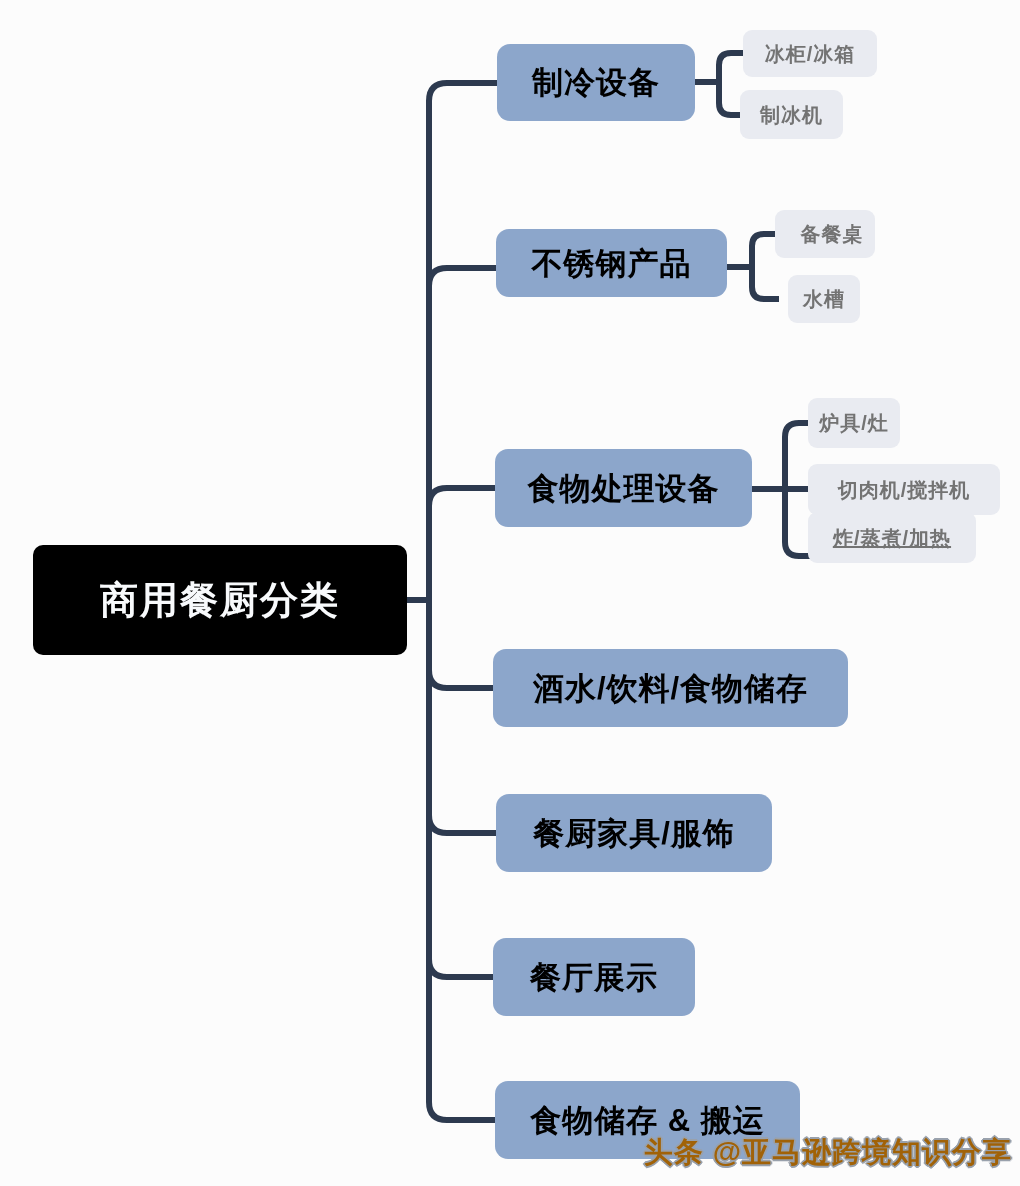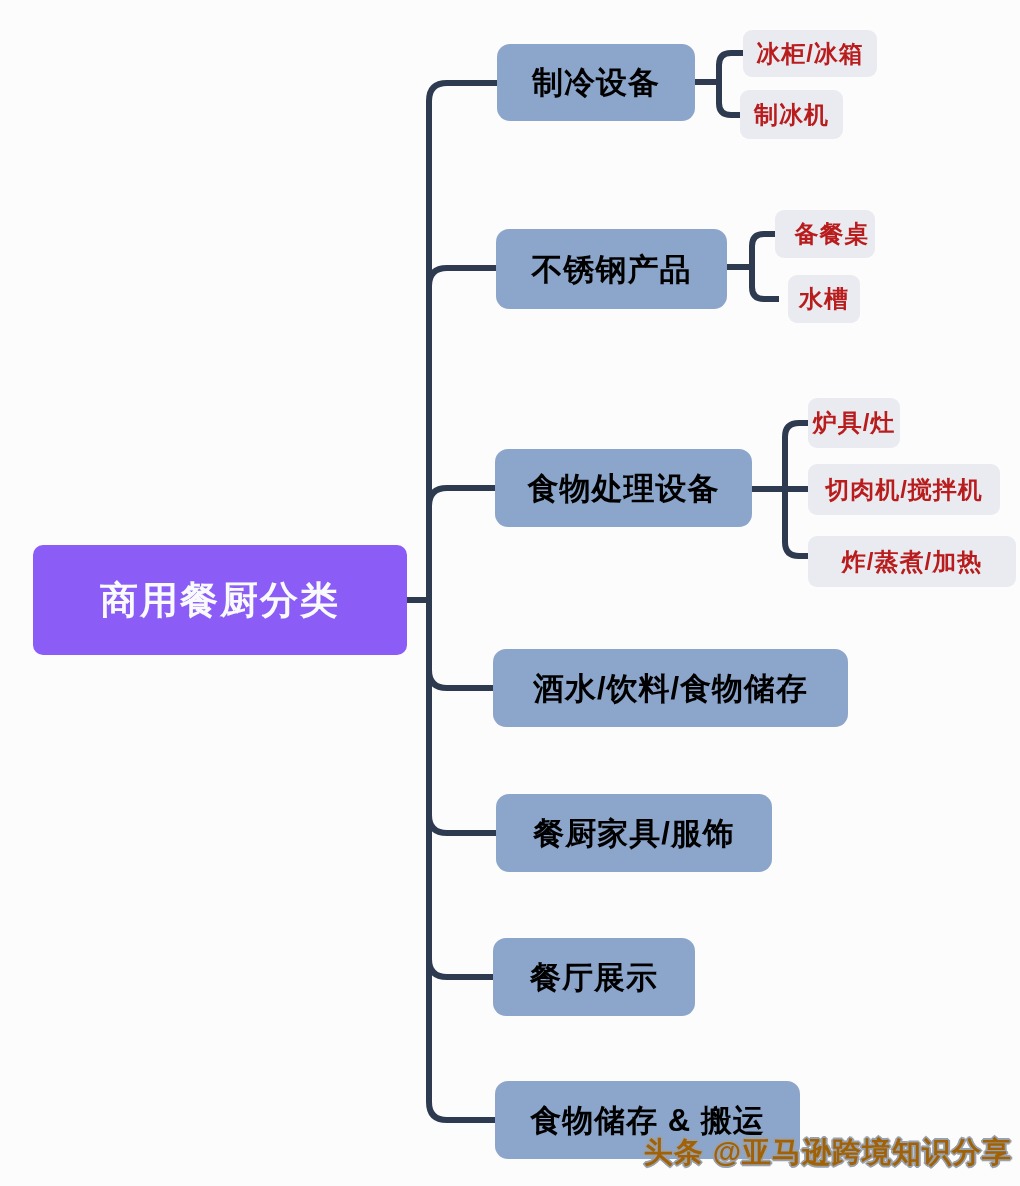--- a/index.html
+++ b/index.html
@@ -26,37 +26,37 @@
     position: absolute;
     display: flex;
     align-items: center;
     justify-content: center;
     font-weight: bold;
     box-sizing: border-box;
     white-space: nowrap;
     line-height: 1;
   }
   .root {
-    background: #8b5cf6;
+    background: #000000;
     color: #f8fafc;
     font-size: 38px;
     border-radius: 10px;
     letter-spacing: 2px;
   }
   .branch {
     background: #8ca6cb;
     color: #000000;
     font-size: 31px;
     border-radius: 13px;
     letter-spacing: 1px;
   }
   .child {
     background: #e9ebf1;
-    color: #b91c1c;
-    font-size: 24px;
+    color: #737373;
+    font-size: 20px;
     border-radius: 9px;
     letter-spacing: 1px;
   }
   .watermark {
     position: absolute;
     top: 1133px;
     right: 8px;
     font-size: 29px;
     font-weight: bold;
     letter-spacing: 1px;
@@ -94,32 +94,32 @@
       <path d="M 779 234 H 764 Q 752 234 752 246 V 287 Q 752 299 764 299 H 779"></path>
 
       <path d="M 749 489 H 812"></path>
       <path d="M 812 423 H 799 Q 785 423 785 437 V 542 Q 785 556 799 556 H 812"></path>
     </g>
   </svg>
 
   <div class="node root" style="left:33px; top:545px; width:374px; height:110px;">商用餐厨分类</div>
 
   <div class="node branch" style="left:497px; top:44px; width:198px; height:77px;">制冷设备</div>
-  <div class="node branch" style="left:496px; top:229px; width:231px; height:80px;">不锈钢产品</div>
+  <div class="node branch" style="left:496px; top:229px; width:231px; height:68px;">不锈钢产品</div>
   <div class="node branch" style="left:495px; top:449px; width:257px; height:78px;">食物处理设备</div>
   <div class="node branch" style="left:493px; top:649px; width:355px; height:78px;">酒水/饮料/食物储存</div>
   <div class="node branch" style="left:496px; top:794px; width:276px; height:78px;text-align:center;">餐厨家具/服饰</div>
   <div class="node branch" style="left:493px; top:938px; width:202px; height:78px;">餐厅展示</div>
   <div class="node branch" style="left:495px; top:1081px; width:305px; height:78px;">食物储存 &amp; 搬运</div>
 
   <div class="node child" style="left:743px; top:30px; width:134px; height:47px;">冰柜/冰箱</div>
   <div class="node child" style="left:740px; top:90px; width:103px; height:49px;">制冰机</div>
 
   <div class="node child" style="left:775px; top:210px; width:100px; height:48px;padding-left:14px;">备餐桌</div>
   <div class="node child" style="left:775px; top:275px; width:72px; height:48px;margin-left:13px;">水槽</div>
 
   <div class="node child" style="left:808px; top:398px; width:92px; height:50px;">炉具/灶</div>
   <div class="node child" style="left:808px; top:464px; width:192px; height:51px;">切肉机/搅拌机</div>
-  <div class="node child" style="left:808px; top:536px; width:208px; height:51px;">炸/蒸煮/加热</div>
+  <div class="node child" style="left:808px; top:512px; width:168px; height:51px;text-decoration:underline;">炸/蒸煮/加热</div>
 
   <div class="watermark">头条 @亚马逊跨境知识分享</div>
 
 </div>
 
 </body></html>

